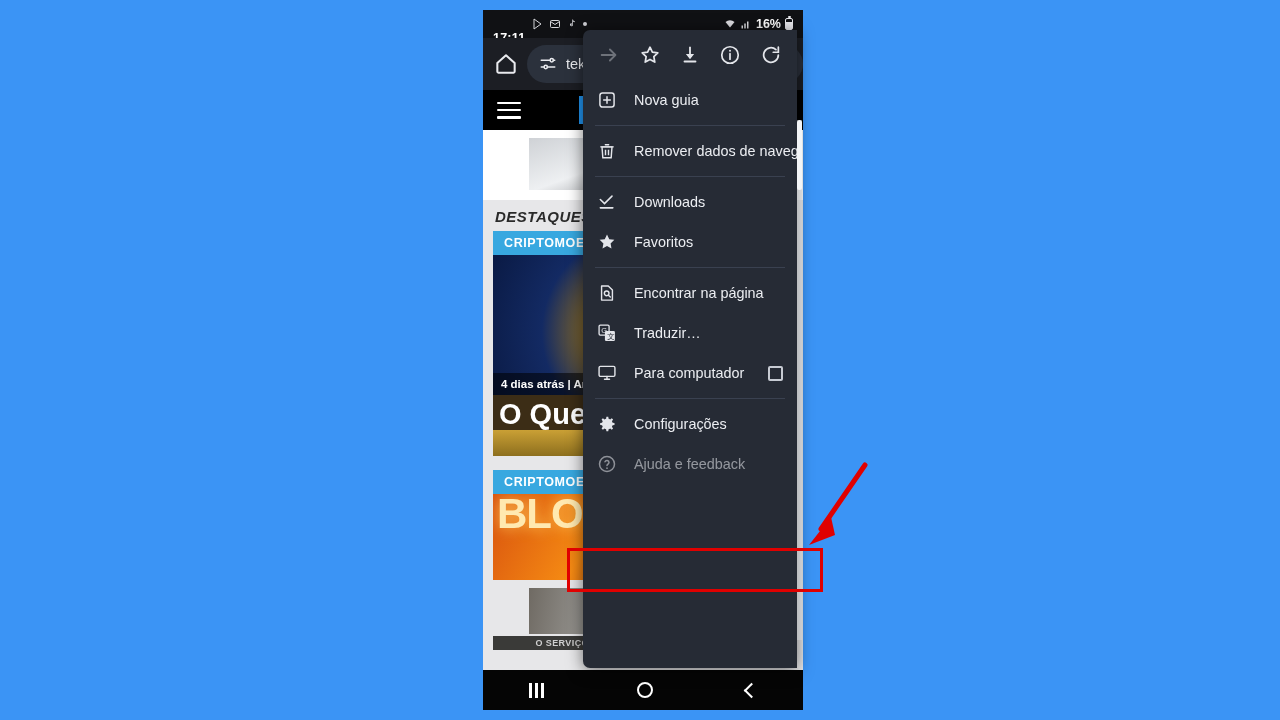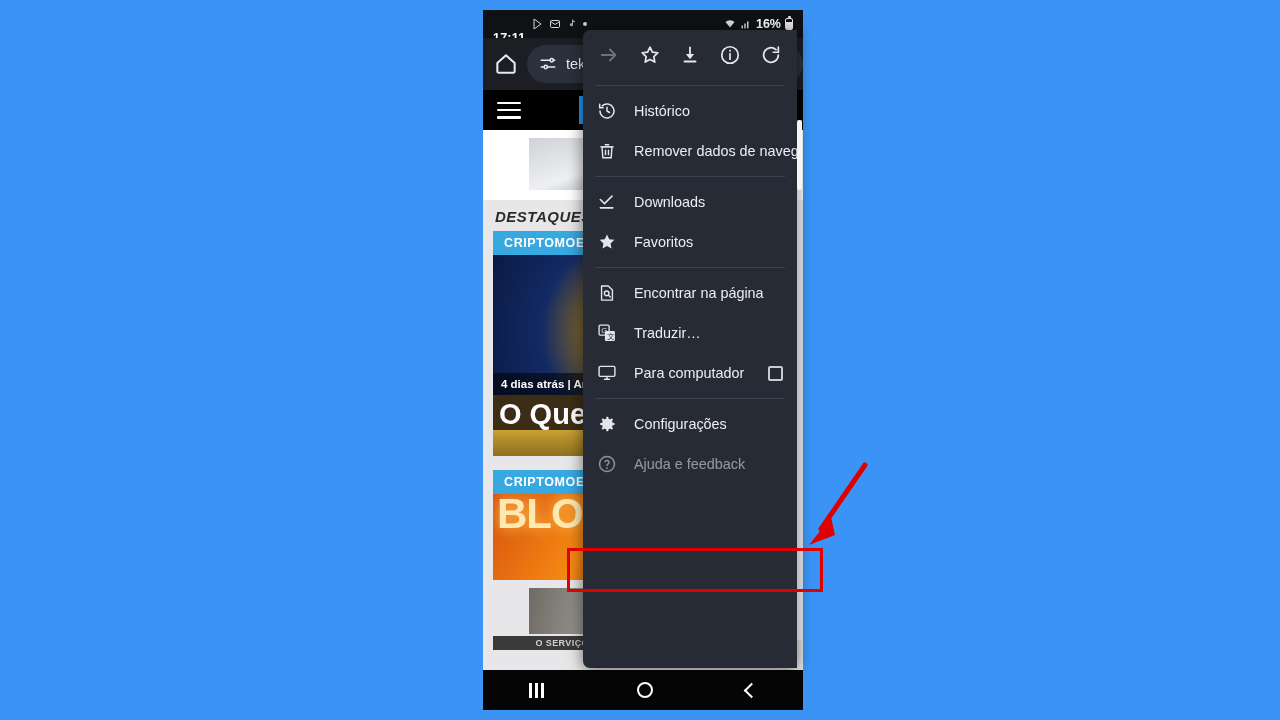--- a/index.html
+++ b/index.html
@@ -333,32 +333,31 @@
         <circle cx="12" cy="12" r="9"></circle>
         <path d="M12 10.5v6" stroke-linecap="round"></path>
         <circle cx="12" cy="7.3" r="1.1" fill="#e3e5ea" stroke="none"></circle>
       </svg>
     <svg class="mi-ico" viewBox="0 0 24 24" fill="none" stroke="#e3e5ea" stroke-width="1.9" stroke-linecap="round">
         <path d="M20 12a8 8 0 11-2.6-5.9"></path>
         <path d="M20 3.5V9h-5.5"></path>
       </svg>
   </div>
 
+  <div class="menu-item">
+    <svg class="mico" viewBox="0 0 24 24" fill="none" stroke="#e3e5ea" stroke-width="1.8" stroke-linecap="round">
+        <rect x="3.5" y="3.5" width="17" height="17" rx="3"></rect>
+        <path d="M12 8v8M8 12h8"></path>
+      </svg>
+    <span class="lbl">Nova guia</span>
+  </div>
 
 
   <div class="menu-sep"></div>
 
-  <div class="menu-item">
-    <svg class="mico" viewBox="0 0 24 24" fill="none" stroke="#e3e5ea" stroke-width="1.8" stroke-linecap="round">
-        <path d="M3.6 12a8.4 8.4 0 102.6-6.1"></path>
-        <path d="M3.2 4v4.2h4.2"></path>
-        <path d="M12 7.6V12l3 1.8"></path>
-      </svg>
-    <span class="lbl">Histórico</span>
-  </div>
 
   <div class="menu-item">
     <svg class="mico" viewBox="0 0 24 24" fill="none" stroke="#e3e5ea" stroke-width="1.7">
         <path d="M6 7h12l-1 13H7z"></path>
         <path d="M4.5 7h15M10 4.5h4" stroke-linecap="round"></path>
         <path d="M10.2 10.5v6.5M13.8 10.5v6.5"></path>
       </svg>
     <span class="lbl">Remover dados de naveg…</span>
   </div>
 

